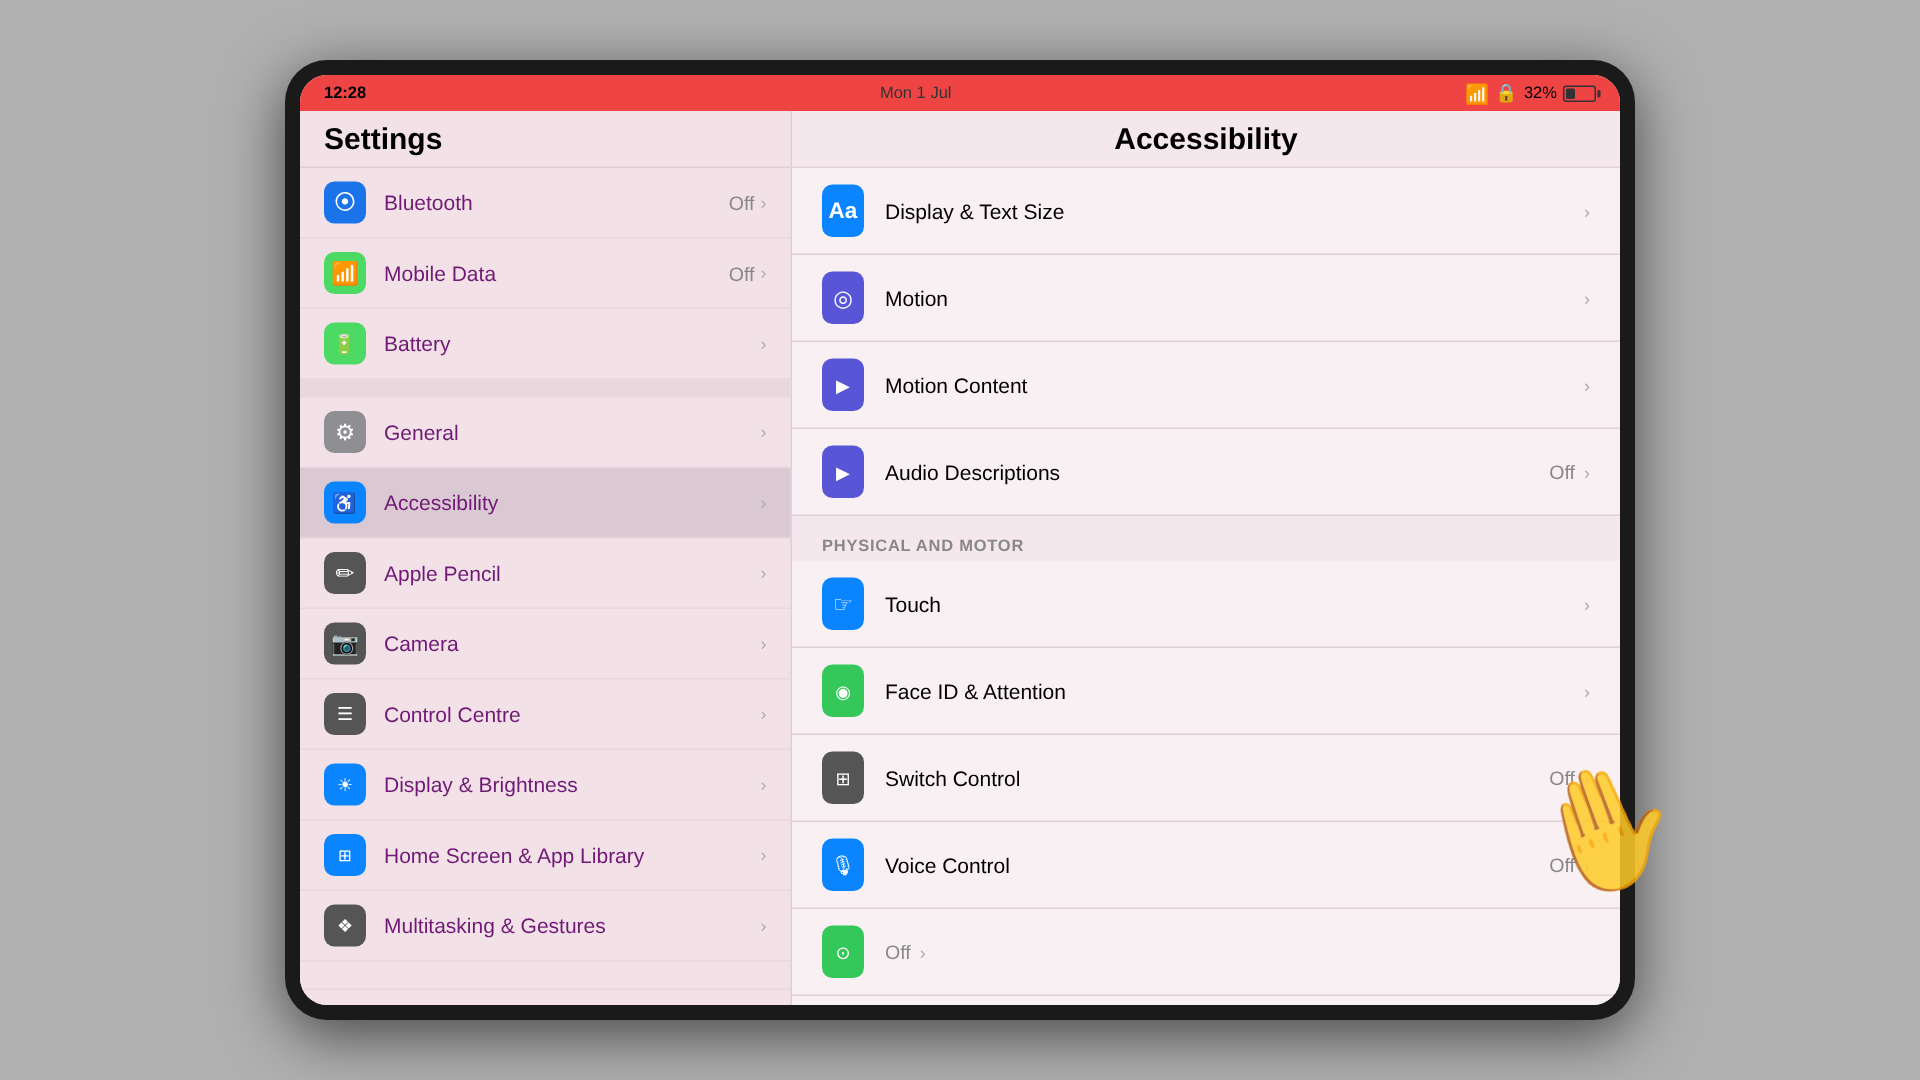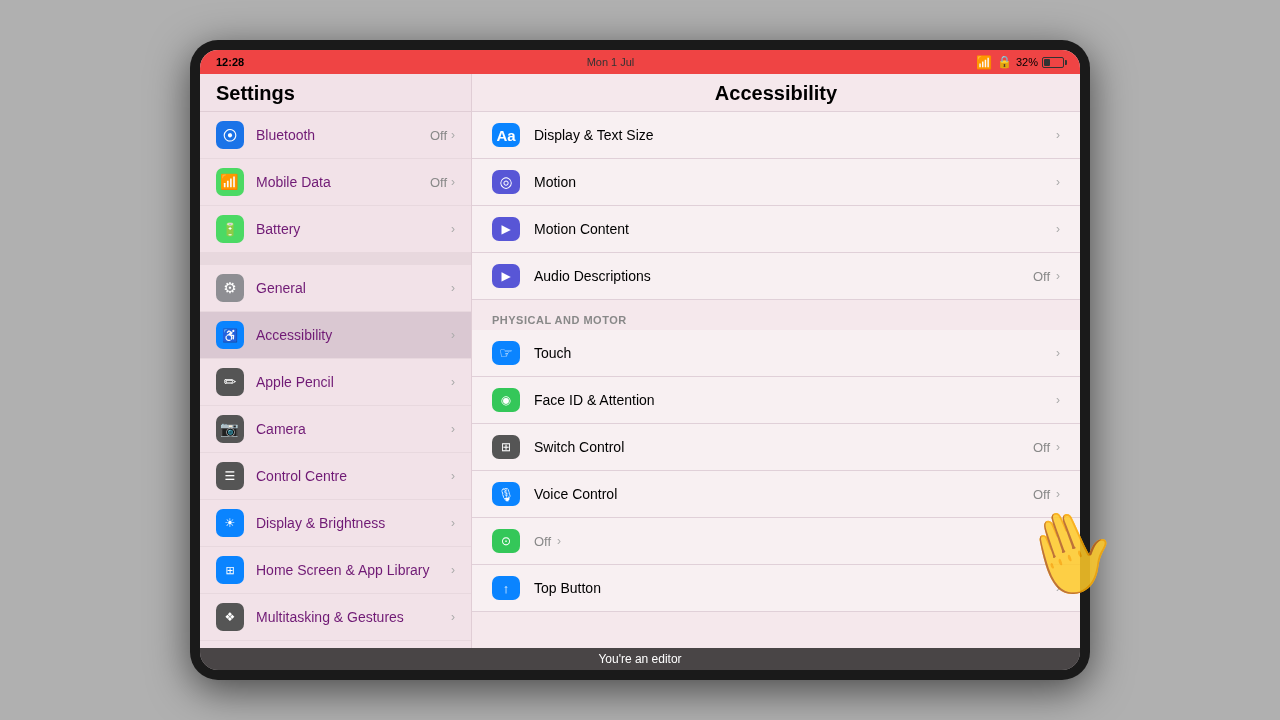--- a/index.html
+++ b/index.html
@@ -75,21 +75,21 @@
       background: #333;
       border-radius: 1px;
     }
     .main-content {
       display: flex;
       flex: 1;
       overflow: hidden;
     }
     
     .sidebar {
-      width: 272px;
+      width: 328px;
       background: #f2e2e8;
       border-right: 1px solid #e0cdd5;
       overflow-y: auto;
       flex-shrink: 0;
     }
     .sidebar-header {
       padding: 8px 16px 6px;
       font-size: 20px;
       font-weight: 700;
       color: #000;
@@ -157,21 +157,21 @@
     .panel-item {
       display: flex;
       align-items: center;
       padding: 11px 20px;
       border-bottom: 0.5px solid #e0d0d8;
       background: rgba(255,255,255,0.35);
       cursor: pointer;
     }
     .panel-icon {
       width: 28px;
-      height: 24px;
+      height: 35px;
       border-radius: 7px;
       margin-right: 14px;
       display: flex;
       align-items: center;
       justify-content: center;
       flex-shrink: 0;
       font-size: 15px;
       color: #fff;
     }
     .panel-label {
@@ -371,20 +371,17 @@
 
         <div class="panel-item">
           <div class="panel-icon" style="background:#0a84ff; font-size:13px;">↑</div>
           <span class="panel-label">Top Button</span>
           <span class="panel-chevron">›</span>
         </div>
 
       </div>
     </div>
 
-    <div class="bottom-bar">
-      <span>You're an editor</span>
-    </div>
 
   </div>
 
   <div class="hand-overlay">🤚</div>
 </div>
 
 </body></html>

